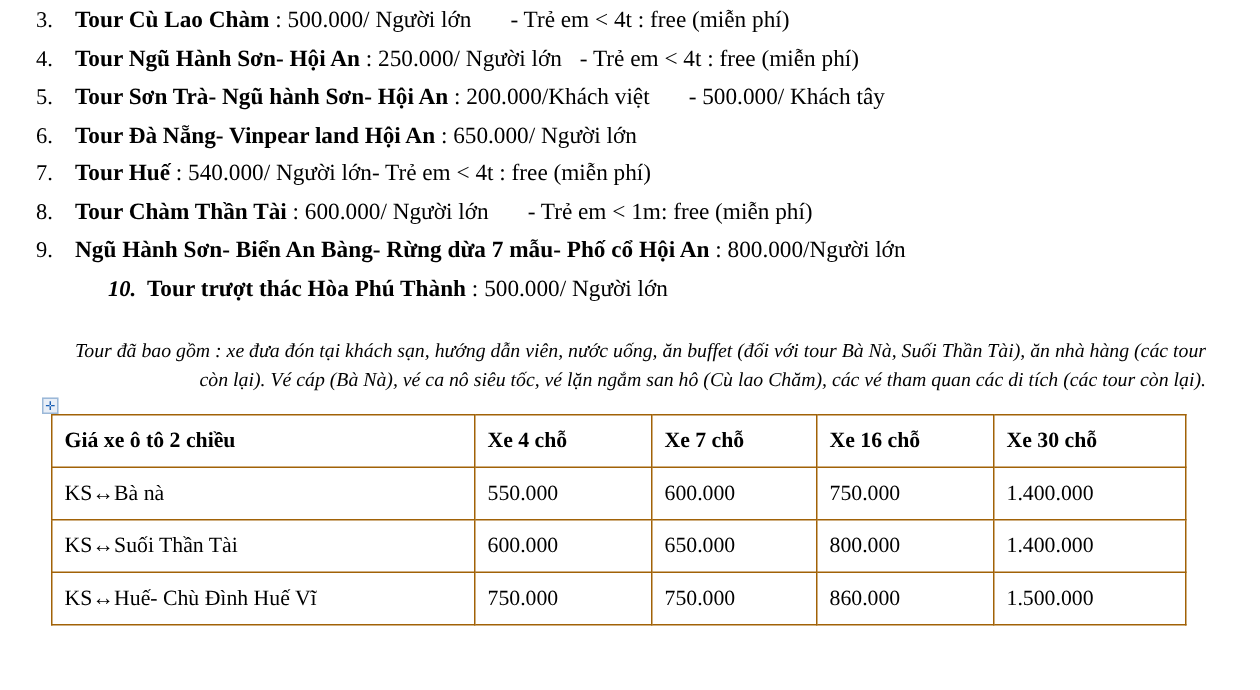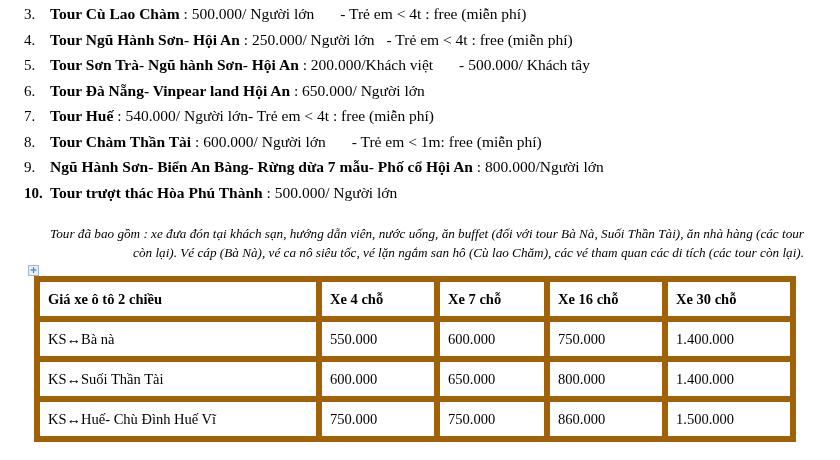--- a/index.html
+++ b/index.html
@@ -35,21 +35,23 @@
     margin-bottom: 9.5px;
     white-space: nowrap;
   }
   .tour-num {
     width: 26px;
     flex: 0 0 26px;
     text-align: left;
     font-size: 15px;
   }
   .tour-num.ital {
+    font-style: italic;
     font-weight: bold;
+    margin-left: 48px;
   }
   .tour-body {
     flex: 1 1 auto;
   }
   .b {
     font-weight: bold;
   }
   .sp-wide {
     display: inline-block;
     width: 26px;
@@ -82,21 +84,21 @@
     color: #1a5fb4;
     border: 1px solid #9bb8d8;
     background: #e8eef7;
   }
   table.price {
     border-collapse: collapse;
     width: 756px;
     table-layout: fixed;
   }
   table.price td, table.price th {
-    border: 6px solid #a16207;
+    border: 1px solid #a16207;
     padding: 6px 8px 6px 8px;
     font-size: 14.5px;
     text-align: left;
     vertical-align: middle;
     height: 22px;
     overflow: hidden;
     white-space: nowrap;
   }
   table.price th {
     font-weight: bold;

